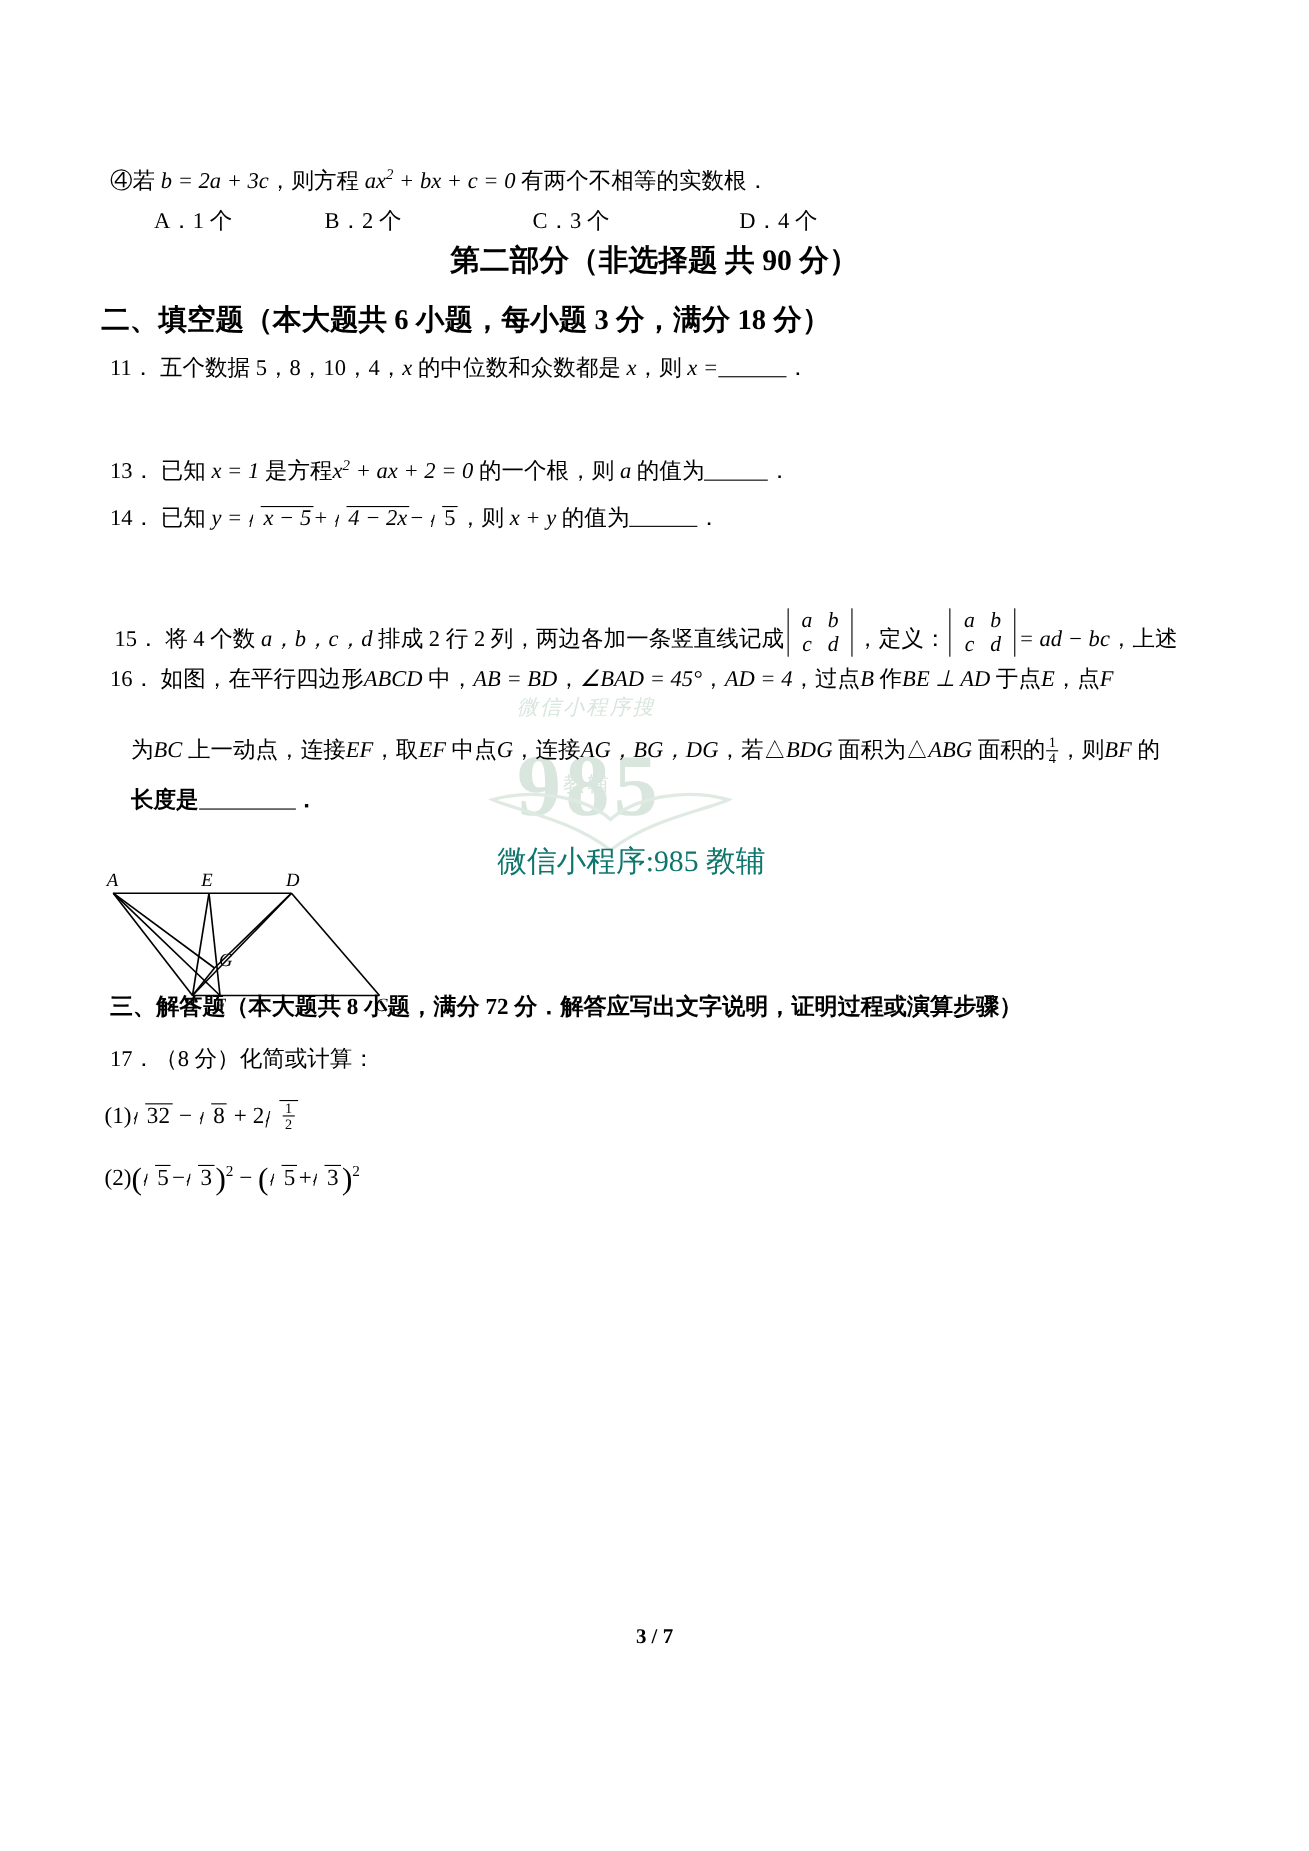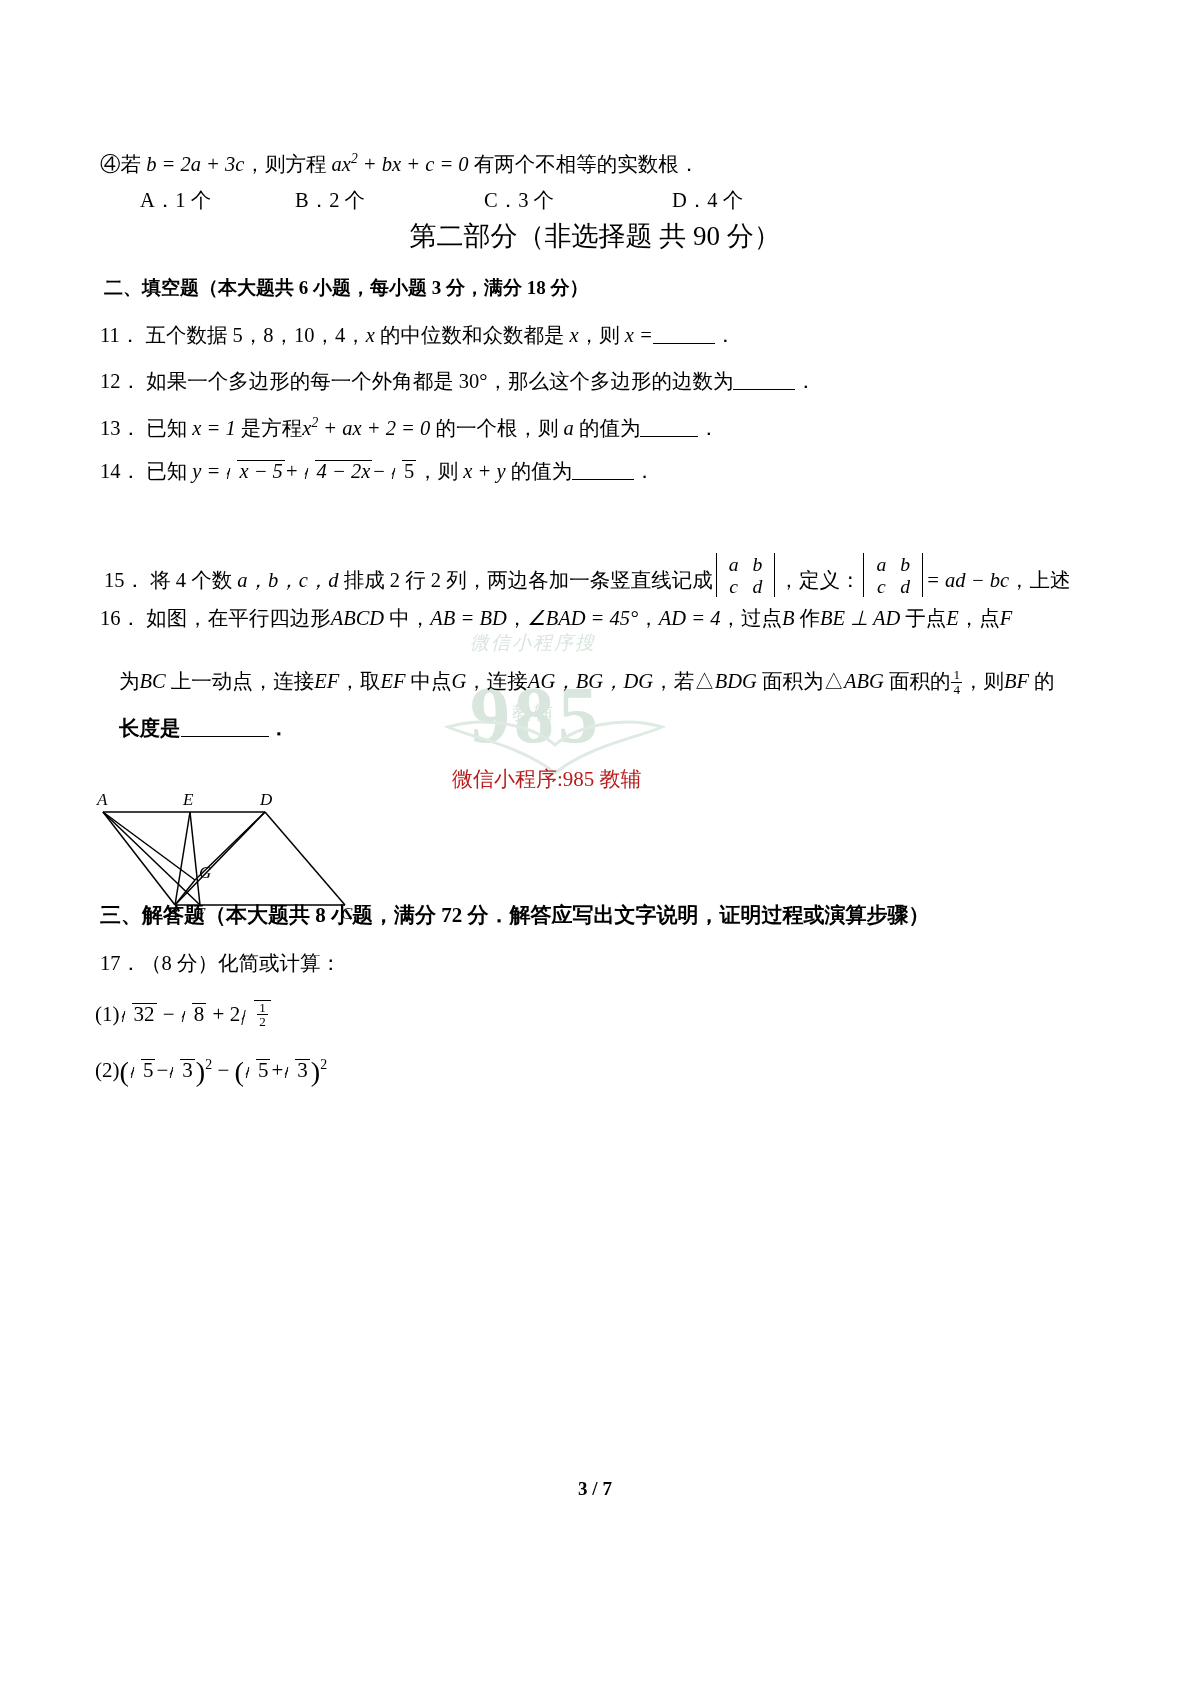--- a/index.html
+++ b/index.html
@@ -44,31 +44,31 @@
   .det td{padding:0px 7px;text-align:center;font-style:italic;line-height:1.12;}
   .bigparen{font-size:1.35em;vertical-align:-0.13em;}
 
   
   .blank{display:inline-block;border-bottom:1.5px solid #000;vertical-align:-2px;}
 
   
   .choice{position:absolute;font-size:20.5px;}
 
   
-  .h-center{position:absolute;width:100%;text-align:center;font-weight:normal;}
+  .h-center{position:absolute;width:100%;text-align:center;font-weight:bold;}
 
   
   #figure{position:absolute;left:95px;top:790px;}
 
   
   .wm{position:absolute;color:#d9e6dd;pointer-events:none;user-select:none;}
   .wm-top{font-size:19px;letter-spacing:2px;}
   .wm-985{font-size:80px;font-weight:bold;letter-spacing:4px;margin-top:20px;}
   .wm-jf{font-size:19px;letter-spacing:3px;}
-  .wm-cap{font-size:21px;color:#b91c1c;}
+  .wm-cap{font-size:27px;color:#0f766e;}
 
   .footer{position:absolute;width:100%;text-align:center;font-size:19px;font-weight:bold;}
 </style>
 </head>
 <body>
 
 <div class="page">
 
   <div class="wm wm-top" style="left:470px;top:630px;font-style:italic;">微信小程序搜</div>
   <div class="wm wm-985" style="left:470px;top:650px;">985</div>
@@ -85,33 +85,29 @@
     <span>有两个不相等的实数根．</span>
   </div>
 
   <div class="choice" style="left:140px;top:186px;">A．1 个</div>
   <div class="choice" style="left:295px;top:186px;">B．2 个</div>
   <div class="choice" style="left:484px;top:186px;">C．3 个</div>
   <div class="choice" style="left:672px;top:186px;">D．4 个</div>
 
   <div class="h-center" style="top:218px;font-size:27px;">第二部分（非选择题 共 90 分）</div>
 
-  <div class="ln bold" style="left:104px;top:278px;font-size:19px;text-align:center;">二、填空题（本大题共 6 小题，每小题 3 分，满分 18 分）</div>
+  <div class="ln bold" style="left:92px;top:278px;font-size:26px;text-align:center;">二、填空题（本大题共 6 小题，每小题 3 分，满分 18 分）</div>
 
   <div class="ln" style="left:100px;top:325px;">
     <span>11．</span>
     <span>五个数据 5，8，10，4，</span><span class="var">x</span>
     <span>的中位数和众数都是</span> <span class="var">x</span><span>，则</span>
     <span class="var">x =</span><span class="blank" style="width:62px;"></span><span>．</span>
   </div>
 
-  <div class="ln" style="left:100px;top:371px;">
-    <span>12．</span>
-    <span>如果一个多边形的每一个外角都是 30°，那么这个多边形的边数为</span><span class="blank" style="width:62px;"></span><span>．</span>
-  </div>
 
   <div class="ln" style="left:100px;top:416px;">
     <span>13．</span>
     <span>已知</span> <span class="var">x = 1</span>
     <span>是方程</span><span class="var">x</span><span class="var sup">2</span>
     <span class="var">+ ax + 2 = 0</span>
     <span>的一个根，则</span> <span class="var">a</span>
     <span>的值为</span><span class="blank" style="width:58px;"></span><span>．</span>
   </div>
 

